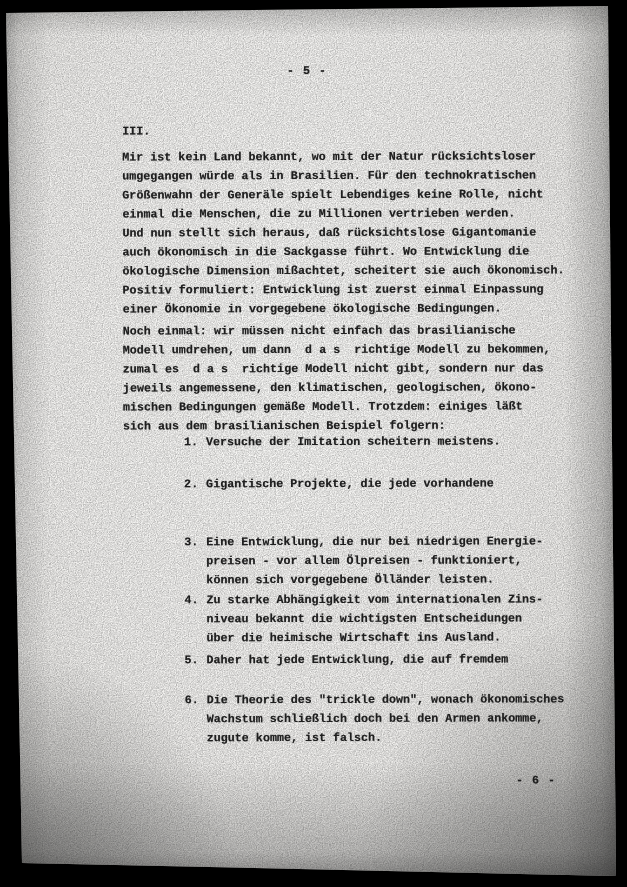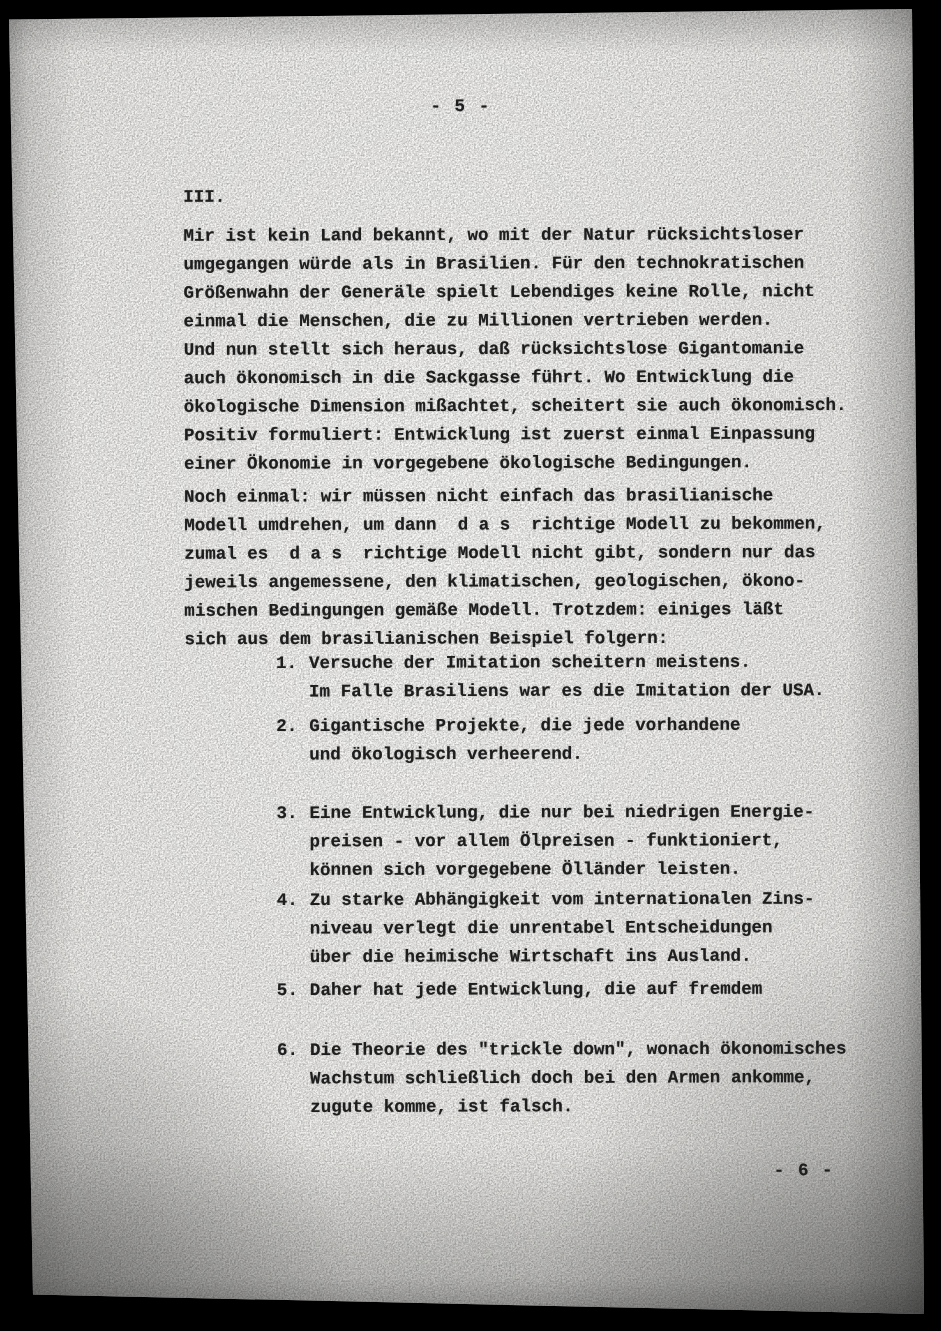--- a/index.html
+++ b/index.html
@@ -112,46 +112,44 @@
           <div class="tline">zumal es  d a s  richtige Modell nicht gibt, sondern nur das</div>
           <div class="tline">jeweils angemessene, den klimatischen, geologischen, ökono-</div>
           <div class="tline">mischen Bedingungen gemäße Modell. Trotzdem: einiges läßt</div>
           <div class="tline">sich aus dem brasilianischen Beispiel folgern:</div>
         </div>
 
       <div class="list-item li1">
         <span class="num">1.</span>
         <div class="li-lines">
             <div class="tline">Versuche der Imitation scheitern meistens.</div>
-            <div class="tline">Im Falle Brasiliens war es die Imitation der USA.</div>
           </div>
       </div>
 
       <div class="list-item li2">
         <span class="num">2.</span>
         <div class="li-lines">
             <div class="tline">Gigantische Projekte, die jede vorhandene</div>
-            <div class="tline">und ökologisch verheerend.</div>
           </div>
       </div>
 
       <div class="list-item li3">
         <span class="num">3.</span>
         <div class="li-lines">
             <div class="tline">Eine Entwicklung, die nur bei niedrigen Energie-</div>
             <div class="tline">preisen - vor allem Ölpreisen - funktioniert,</div>
             <div class="tline">können sich vorgegebene Ölländer leisten.</div>
           </div>
       </div>
 
       <div class="list-item li4">
         <span class="num">4.</span>
         <div class="li-lines">
             <div class="tline">Zu starke Abhängigkeit vom internationalen Zins-</div>
-            <div class="tline">niveau verlegt die unrentabel Entscheidungen</div>
+            <div class="tline">niveau bekannt die wichtigsten Entscheidungen</div>
             <div class="tline">über die heimische Wirtschaft ins Ausland.</div>
           </div>
       </div>
 
       <div class="list-item li5">
         <span class="num">5.</span>
         <div class="li-lines">
             <div class="tline">Daher hat jede Entwicklung, die auf fremdem</div>
           </div>
       </div>

